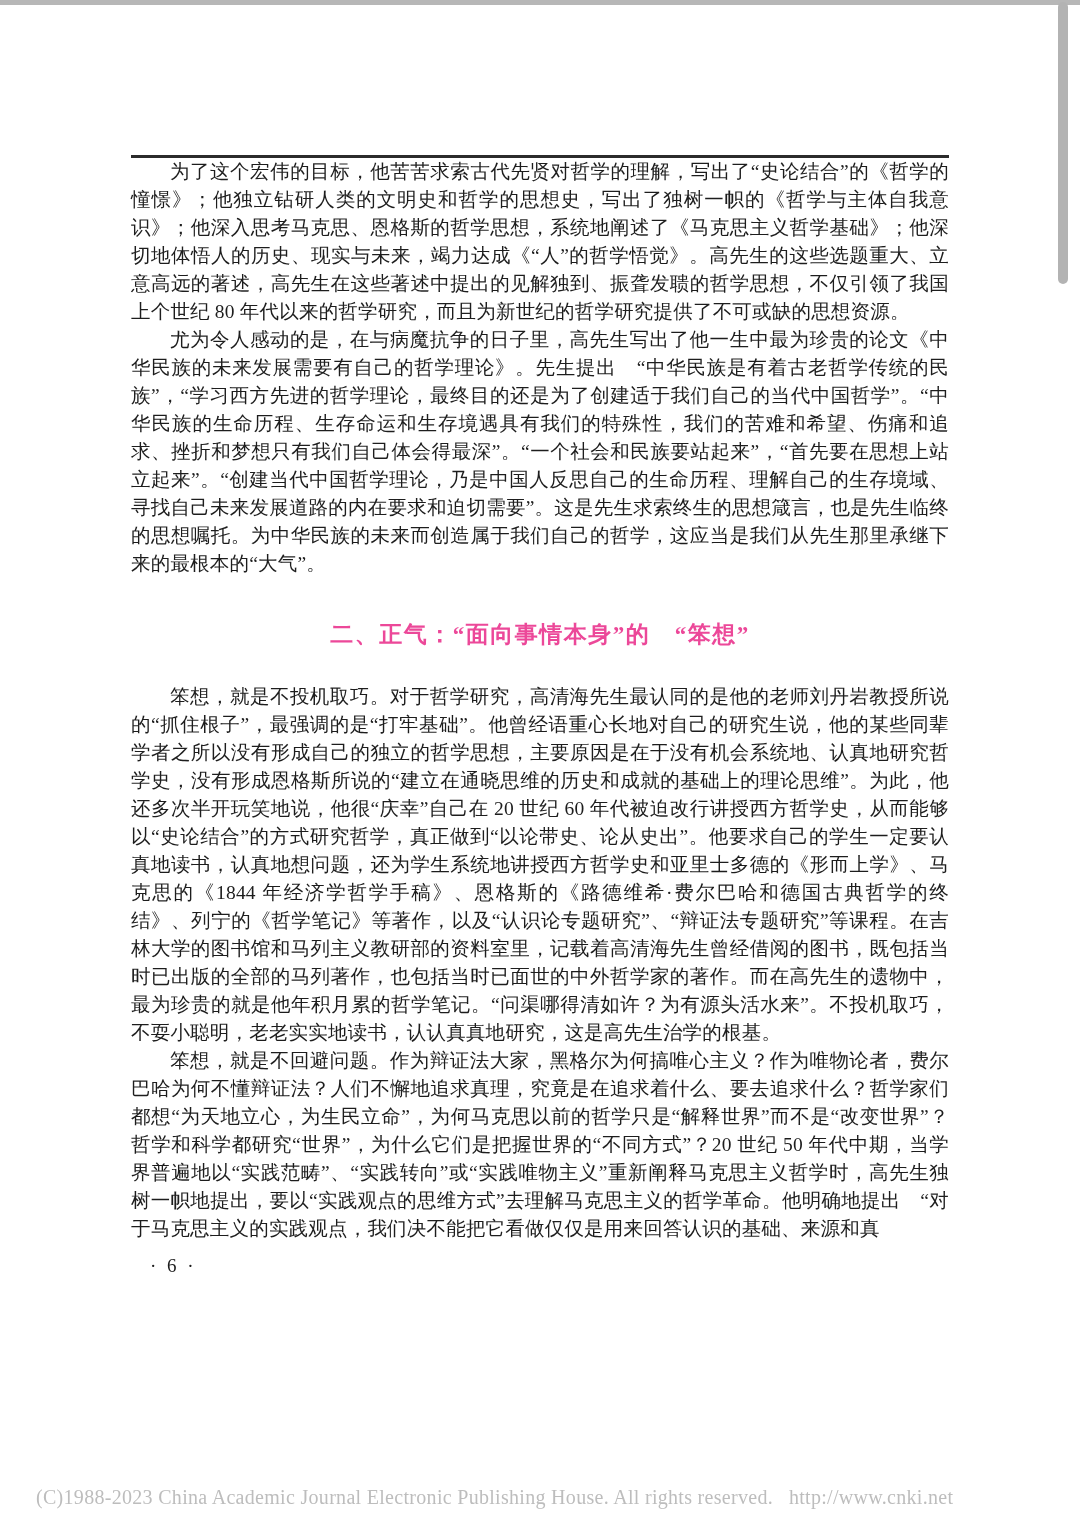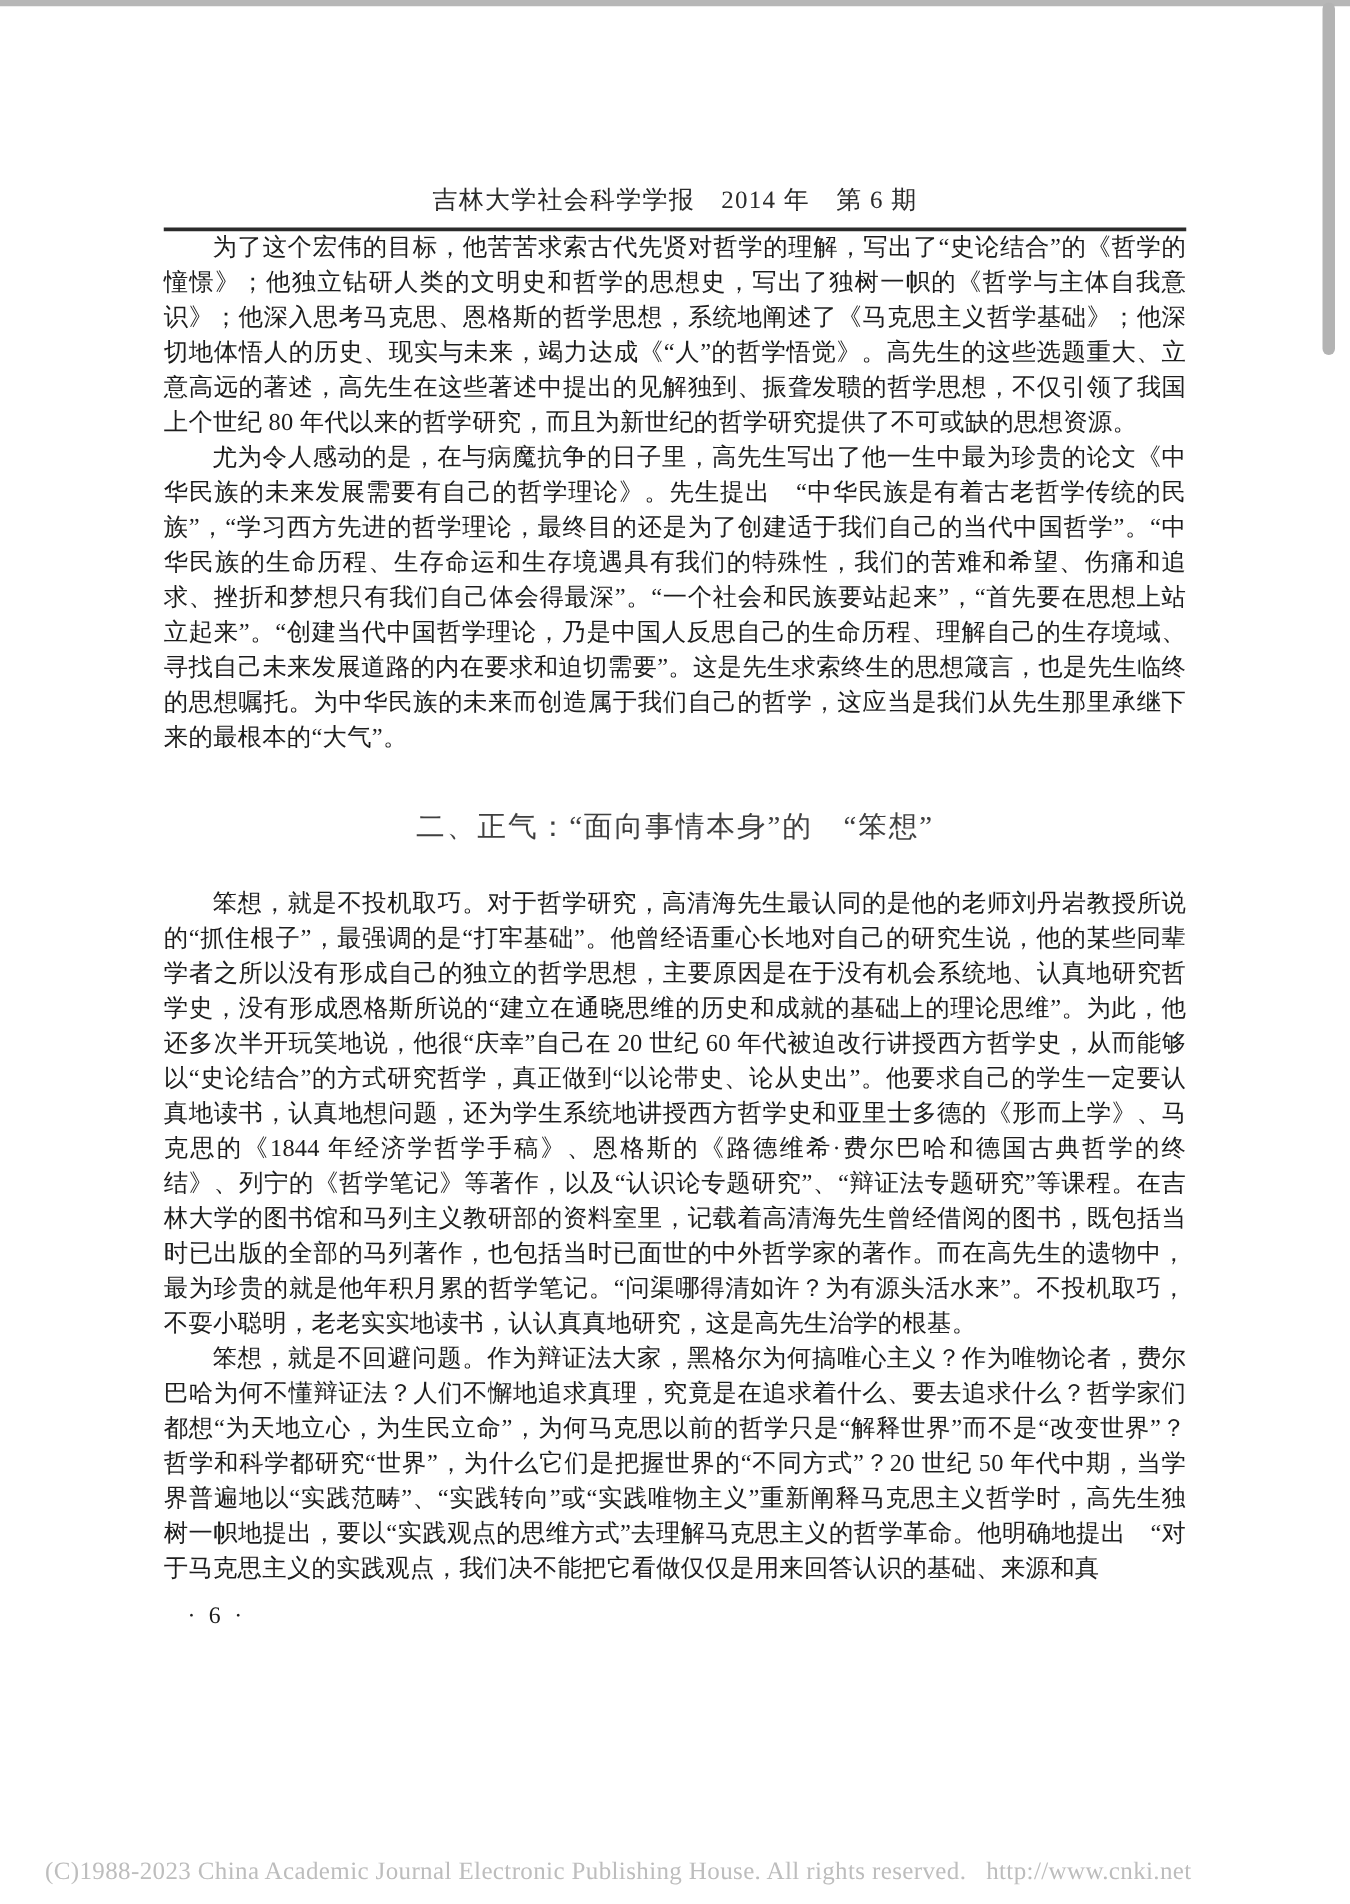--- a/index.html
+++ b/index.html
@@ -54,23 +54,23 @@
     text-indent: 2em;
     letter-spacing: 0.2px;
   }
   .first-par {
     margin-top: 0;
   }
   .section-heading {
     margin: 41px 0 33px 0;
     text-align: center;
     font-size: 23px;
-    font-weight: normal;
+    font-weight: bold;
     letter-spacing: 1.5px;
-    color: #404040;
+    color: #ec4899;
   }
   .page-number {
     margin-top: 12px;
     font-size: 19px;
     letter-spacing: 3px;
     text-indent: 1em;
   }
   .copyright-footer {
     position: absolute;
     left: 36px;
@@ -85,21 +85,20 @@
 <body>
 
 <div class="viewport">
 
   <div class="top-edge"></div>
 
   <div class="scrollbar-thumb"></div>
 
   <div class="page">
 
-    <div class="journal-header">吉林大学社会科学学报　2014 年　第 6 期</div>
 
     <div class="header-rule"></div>
 
     <p class="body-par first-par">为了这个宏伟的目标，他苦苦求索古代先贤对哲学的理解，写出了“史论结合”的《哲学的憧憬》；他独立钻研人类的文明史和哲学的思想史，写出了独树一帜的《哲学与主体自我意识》；他深入思考马克思、恩格斯的哲学思想，系统地阐述了《马克思主义哲学基础》；他深切地体悟人的历史、现实与未来，竭力达成《“人”的哲学悟觉》。高先生的这些选题重大、立意高远的著述，高先生在这些著述中提出的见解独到、振聋发聩的哲学思想，不仅引领了我国上个世纪 80 年代以来的哲学研究，而且为新世纪的哲学研究提供了不可或缺的思想资源。</p>
 
     <p class="body-par">尤为令人感动的是，在与病魔抗争的日子里，高先生写出了他一生中最为珍贵的论文《中华民族的未来发展需要有自己的哲学理论》。先生提出　“中华民族是有着古老哲学传统的民族”，“学习西方先进的哲学理论，最终目的还是为了创建适于我们自己的当代中国哲学”。“中华民族的生命历程、生存命运和生存境遇具有我们的特殊性，我们的苦难和希望、伤痛和追求、挫折和梦想只有我们自己体会得最深”。“一个社会和民族要站起来”，“首先要在思想上站立起来”。“创建当代中国哲学理论，乃是中国人反思自己的生命历程、理解自己的生存境域、寻找自己未来发展道路的内在要求和迫切需要”。这是先生求索终生的思想箴言，也是先生临终的思想嘱托。为中华民族的未来而创造属于我们自己的哲学，这应当是我们从先生那里承继下来的最根本的“大气”。</p>
 
     <h2 class="section-heading">二、正气：“面向事情本身”的　“笨想”</h2>
 
 

